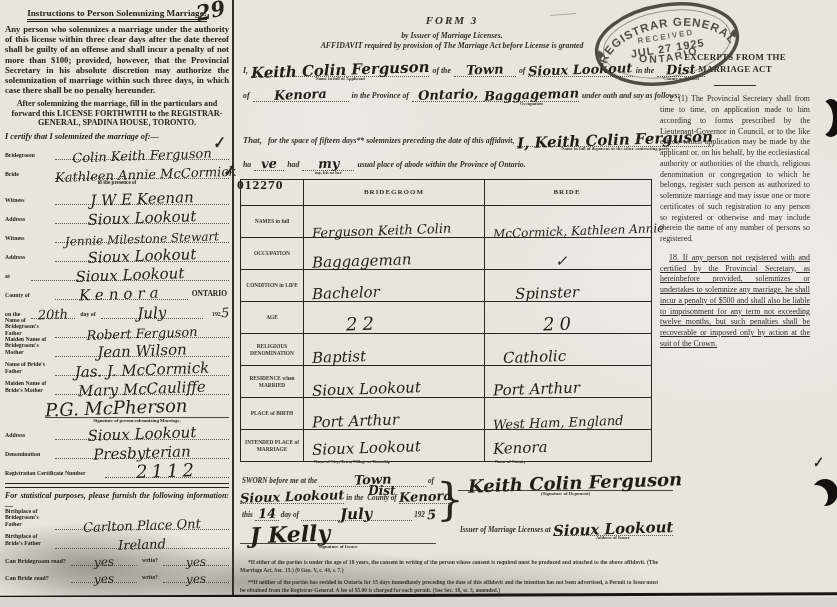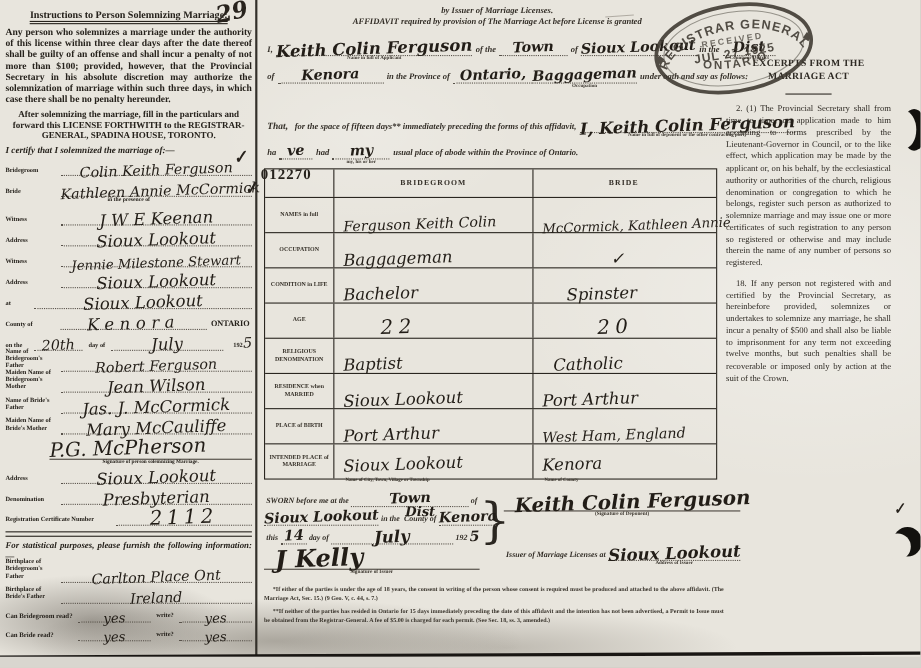--- a/index.html
+++ b/index.html
@@ -80,21 +80,21 @@
   .sigline{border-bottom:1px solid #4a453e;position:relative;height:20px;}
   .sigline .hw{position:absolute;bottom:-2px;left:10px;}
   .undersub{font-size:4.8px;font-weight:bold;text-align:center;font-style:normal;color:#3a352d;}
   .foot{margin-top:10px;font-size:5.5px;font-weight:bold;line-height:1.45;text-align:justify;color:#3a352d;width:418px;}
   .foot p{margin:0 0 4px 0;text-indent:8px;}
   
   .col-right{position:absolute;left:660px;top:0;width:150px;color:#2e2a24;}
   .exch{margin-top:52px;font-size:8.8px;font-weight:bold;text-align:center;line-height:1.35;letter-spacing:.3px;}
   .excdiv{width:42px;height:1.6px;background:#2e2a24;margin:9px auto 8px auto;}
   .excp{font-size:7.9px;line-height:1.36;text-align:justify;text-indent:9px;}
-  .excp+.excp{margin-top:8px;}
+  .excp+.excp{margin-top:8px;text-decoration:underline;}
   
   .stamp{position:absolute;left:592px;top:1px;width:150px;height:86px;transform:rotate(-9deg);opacity:.88;}
   
   .check{position:absolute;font-family:"DejaVu Serif",serif;font-style:italic;font-weight:bold;
          color:#28231d;transform:rotate(-12deg);}
   .pageno{position:absolute;left:196px;top:-2px;font-size:21px;}
   .crescent{position:absolute;background:#13110e;border-radius:50%;}
   .crescent::after{content:"";position:absolute;background:#e8e5dd;border-radius:50%;}
   .cr1{left:820px;top:99px;width:22px;height:38px;}
   .cr1::after{left:-9px;top:2px;width:22px;height:34px;}
@@ -257,20 +257,21 @@
       <span class="flabel w1" style="text-align:center">write?</span>
       <span class="fline">
           <span class="hw hw-sm">yes</span>
         </span>
     </div>
   </div>
 
   <div class="vline"></div>
 
   <div class="col-center">
+    <div class="formno">FORM 3</div>
     <div class="affsub">
       <div>by Issuer of Marriage Licenses.</div>
       <div>AFFIDAVIT required by provision of The Marriage Act before License is granted</div>
     </div>
 
     <div class="cline" style="margin-top:9px">
       <span class="txt">I,</span>
       <span class="blank" style="flex:0 0 128px">
         <span class="hw hw-lg">Keith Colin Ferguson</span>
         <span class="bsub">Name in full of Applicant</span>
@@ -302,21 +303,21 @@
       <span class="blank" style="flex:1">
         <span class="hw hw-md">Baggageman</span>
         <span class="bsub">Occupation</span>
       </span>
       <span class="txt">under oath and say as follows:</span>
     </div>
 
     <div style="margin-top:9px">
       <div class="cline">
         <span class="txt" style="font-size:8.6px">That,</span>
-        <span class="txt">for the space of fifteen days** immediately preceding the forms of this affidavit,</span>
+        <span class="txt">for the space of fifteen days** solemnizes preceding the date of this affidavit,</span>
         <span class="blank" style="flex:1">
           <span class="hw hw-lg">I, Keith Colin Ferguson</span>
           <span class="bsub">Name in full of deponent or the other contracting party</span>
         </span>
       </div>
       <div class="cline" style="margin-top:7px">
         <span class="txt">ha</span>
         <span class="blank" style="flex:0 0 30px">
           <span class="hw hw-md">ve</span>
         </span>

